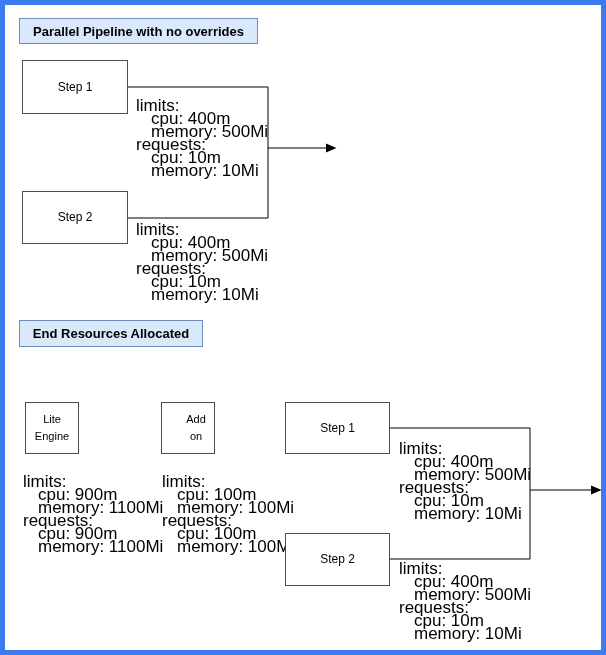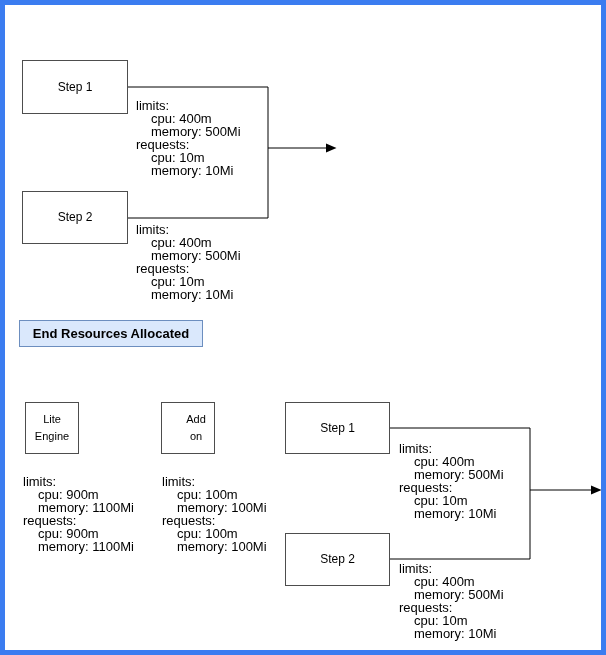--- a/index.html
+++ b/index.html
@@ -31,21 +31,21 @@
     color: #000000;
     font-size: 12px;
     display: flex; align-items: center; justify-content: center;
     text-align: center;
     line-height: 17px;
   }
   .node.small { font-size: 11px; padding: 0 2px; }
   .rblock {
     position: absolute;
     color: #000000;
-    font-size: 13px;
+    font-size: 17px;
     line-height: 13px;
     white-space: nowrap;
   }
   .rline.ind { padding-left: 15px; }
   svg.connectors { position: absolute; left: 0; top: 0; }
   #title-pipeline      { left: 14px;  top: 13px;  width: 239px; height: 26px; }
   #title-end-resources { left: 14px;  top: 315px; width: 184px; height: 27px; }
   #node-p-step1  { left: 17px;  top: 55px;  width: 106px; height: 54px; }
   #node-p-step2  { left: 17px;  top: 186px; width: 106px; height: 53px; }
   #node-lite     { left: 20px;  top: 397px; width: 54px;  height: 52px; }
@@ -72,20 +72,21 @@
     <path d="M263 143 H322" stroke="#000" stroke-width="1" fill="none"></path>
     <polygon points="321,138.6 331.5,143 321,147.4" fill="#000"></polygon>
 
     <path d="M385 423 H525" stroke="#000" stroke-width="1" fill="none"></path>
     <path d="M385 554 H525" stroke="#000" stroke-width="1" fill="none"></path>
     <path d="M525 423 V554" stroke="#000" stroke-width="1" fill="none"></path>
     <path d="M525 485 H587" stroke="#000" stroke-width="1" fill="none"></path>
     <polygon points="586,480.6 596.5,485 586,489.4" fill="#000"></polygon>
   </svg>
 
+  <div class="title" id="title-pipeline">Parallel Pipeline with no overrides</div>
 
   <div class="node" id="node-p-step1">Step 1</div>
 
   <div class="rblock" id="res-p-step1">
       <div class="rline">limits:</div>
       <div class="rline ind">cpu: 400m</div>
       <div class="rline ind">memory: 500Mi</div>
       <div class="rline">requests:</div>
       <div class="rline ind">cpu: 10m</div>
       <div class="rline ind">memory: 10Mi</div>

